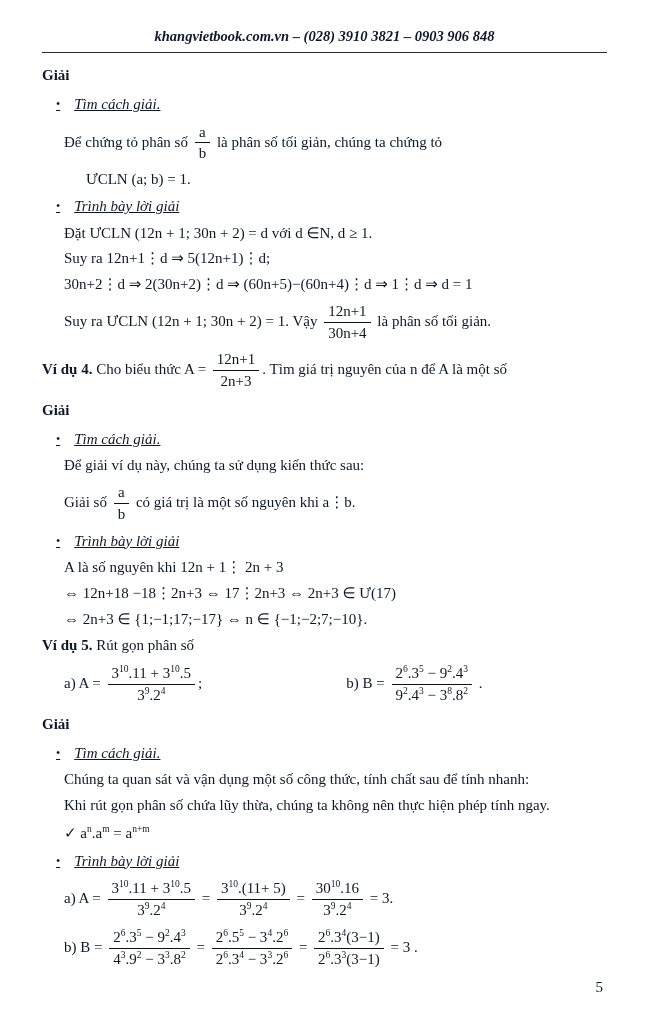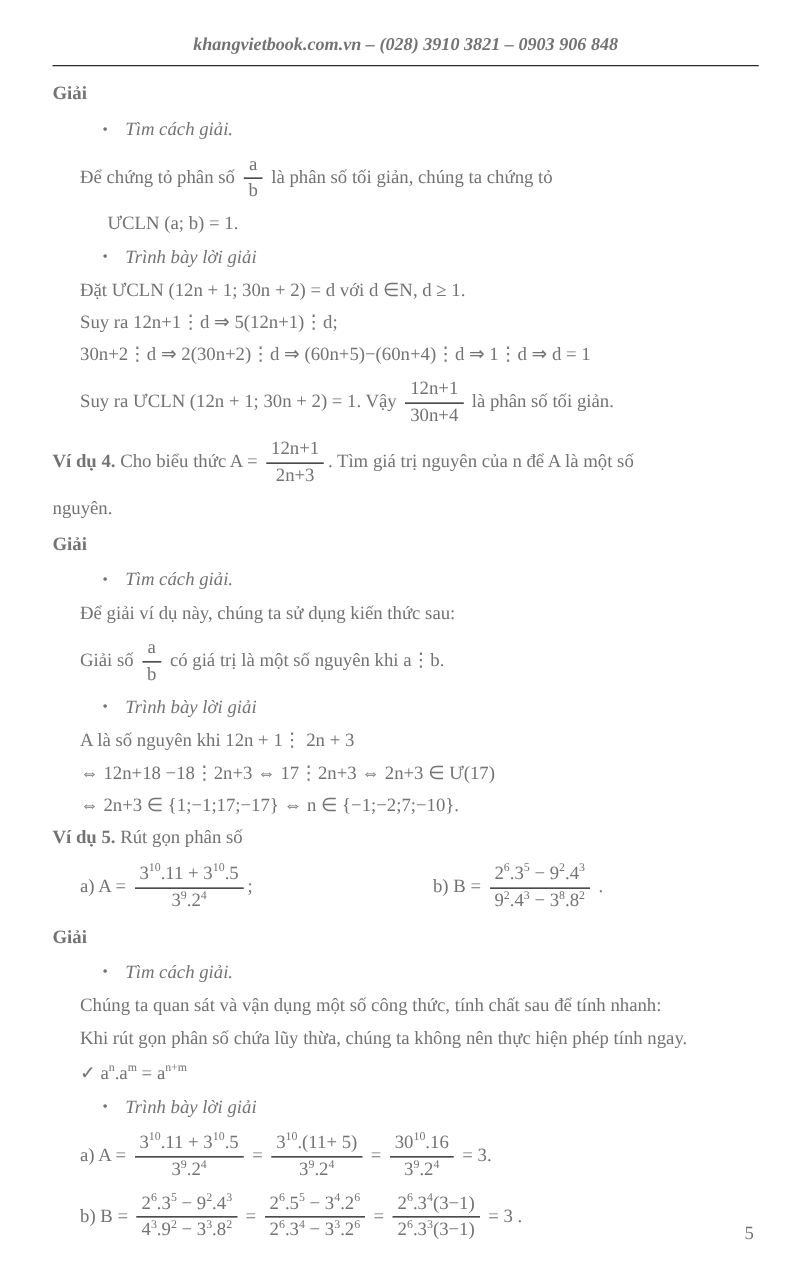--- a/index.html
+++ b/index.html
@@ -1,28 +1,28 @@
 <!DOCTYPE html>
 <html><head>
 <meta charset="utf-8">
 <style>
   html,body { margin:0; padding:0; background:#e8e8e8; }
   .page {
     width:649px; height:1024px; margin:0 auto; background:#ffffff;
-    font-family:"Liberation Serif", serif; font-size:15px; color:#737373;
+    font-family:"Liberation Serif", serif; font-size:15px; color:#0f172a;
     position:relative; box-sizing:border-box; padding:28px 42px 0 42px;
     overflow:hidden;
   }
   .hdr {
     text-align:center; font-style:italic; font-weight:bold; font-size:14.5px;
     padding-bottom:7px; border-bottom:1.5px solid #2a2a2a; margin-bottom:12px;
   }
   .blk { margin:3px 0; line-height:1.45; }
   .heading { text-align:left; font-weight:bold; margin:7px 0; }
-  .bullet { font-style:italic; margin:5px 0 5px 40px; }
+  .bullet { font-style:italic; margin:5px 0 5px 14px;text-decoration:underline; }
   .bullet .dot { font-style:normal; margin-right:14px; font-size:12px; vertical-align:1px; }
   .line { margin:4px 0 4px 22px; }
   .line.noindent { margin-left:0; }
   .line.indent2 { margin-left:44px; }
   .cols { display:flex; margin:6px 0 6px 22px; }
   .cols .col-left { flex:0 0 52%; }
   .cols .col-right { flex:1 1 auto; }
   .frac { display:inline-block; vertical-align:middle; text-align:center; margin:2px 3px; line-height:1.25; }
   .frac .num { display:block; padding:0 4px 1px 4px; border-bottom:1px solid #121212; }
   .frac .den { display:block; padding:1px 4px 0 4px; }
@@ -39,21 +39,20 @@
       <div class="blk heading">Giải</div>
       <div class="blk bullet"><span class="dot">•</span><span>Tìm cách giải.</span></div>
       <div class="blk line"><span>Để chứng tỏ phân số </span><span class="frac"><span class="num"><span>a</span></span><span class="den"><span>b</span></span></span><span> là phân số tối giản, chúng ta chứng tỏ</span></div>
       <div class="blk line indent2"><span>ƯCLN (a; b) = 1.</span></div>
       <div class="blk bullet"><span class="dot">•</span><span>Trình bày lời giải</span></div>
       <div class="blk line"><span>Đặt ƯCLN (12n + 1; 30n + 2) = d với d ∈N, d ≥ 1.</span></div>
       <div class="blk line"><span>Suy ra 12n+1⋮d ⇒ 5(12n+1)⋮d;</span></div>
       <div class="blk line"><span>30n+2⋮d ⇒ 2(30n+2)⋮d ⇒ (60n+5)−(60n+4)⋮d ⇒ 1⋮d ⇒ d = 1</span></div>
       <div class="blk line"><span>Suy ra ƯCLN (12n + 1; 30n + 2) = 1. Vậy </span><span class="frac"><span class="num"><span>12n+1</span></span><span class="den"><span>30n+4</span></span></span><span> là phân số tối giản.</span></div>
       <div class="blk line noindent"><span class="bold">Ví dụ 4.</span><span> Cho biểu thức  A = </span><span class="frac"><span class="num"><span>12n+1</span></span><span class="den"><span>2n+3</span></span></span><span>. Tìm giá trị nguyên của n để A là một số</span></div>
-      <div class="blk line noindent"><span>nguyên.</span></div>
       <div class="blk heading">Giải</div>
       <div class="blk bullet"><span class="dot">•</span><span>Tìm cách giải.</span></div>
       <div class="blk line"><span>Để giải ví dụ này, chúng ta sử dụng kiến thức sau:</span></div>
       <div class="blk line"><span>Giải số </span><span class="frac"><span class="num"><span>a</span></span><span class="den"><span>b</span></span></span><span> có giá trị là một số nguyên khi a⋮b.</span></div>
       <div class="blk bullet"><span class="dot">•</span><span>Trình bày lời giải</span></div>
       <div class="blk line"><span>A là số nguyên khi 12n + 1⋮ 2n + 3</span></div>
       <div class="blk line"><span>⇔ 12n+18 −18⋮2n+3 ⇔ 17⋮2n+3 ⇔ 2n+3 ∈ Ư(17)</span></div>
       <div class="blk line"><span>⇔ 2n+3 ∈ {1;−1;17;−17} ⇔ n ∈ {−1;−2;7;−10}.</span></div>
       <div class="blk line noindent"><span class="bold">Ví dụ 5.</span><span> Rút gọn phân số</span></div>
       <div class="blk cols">

